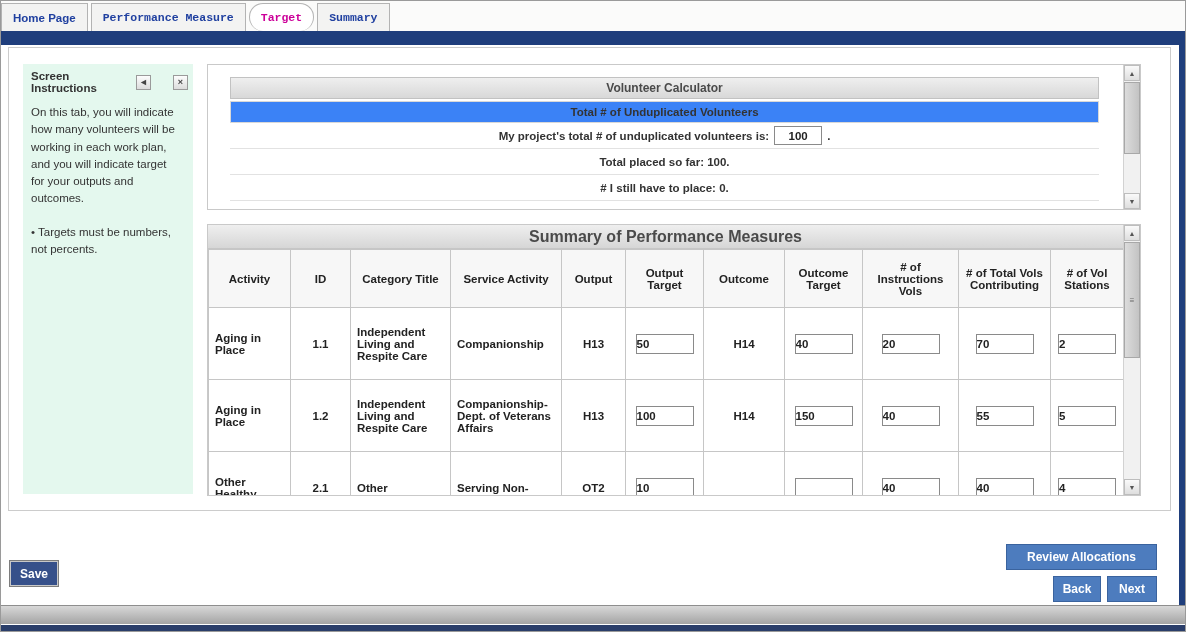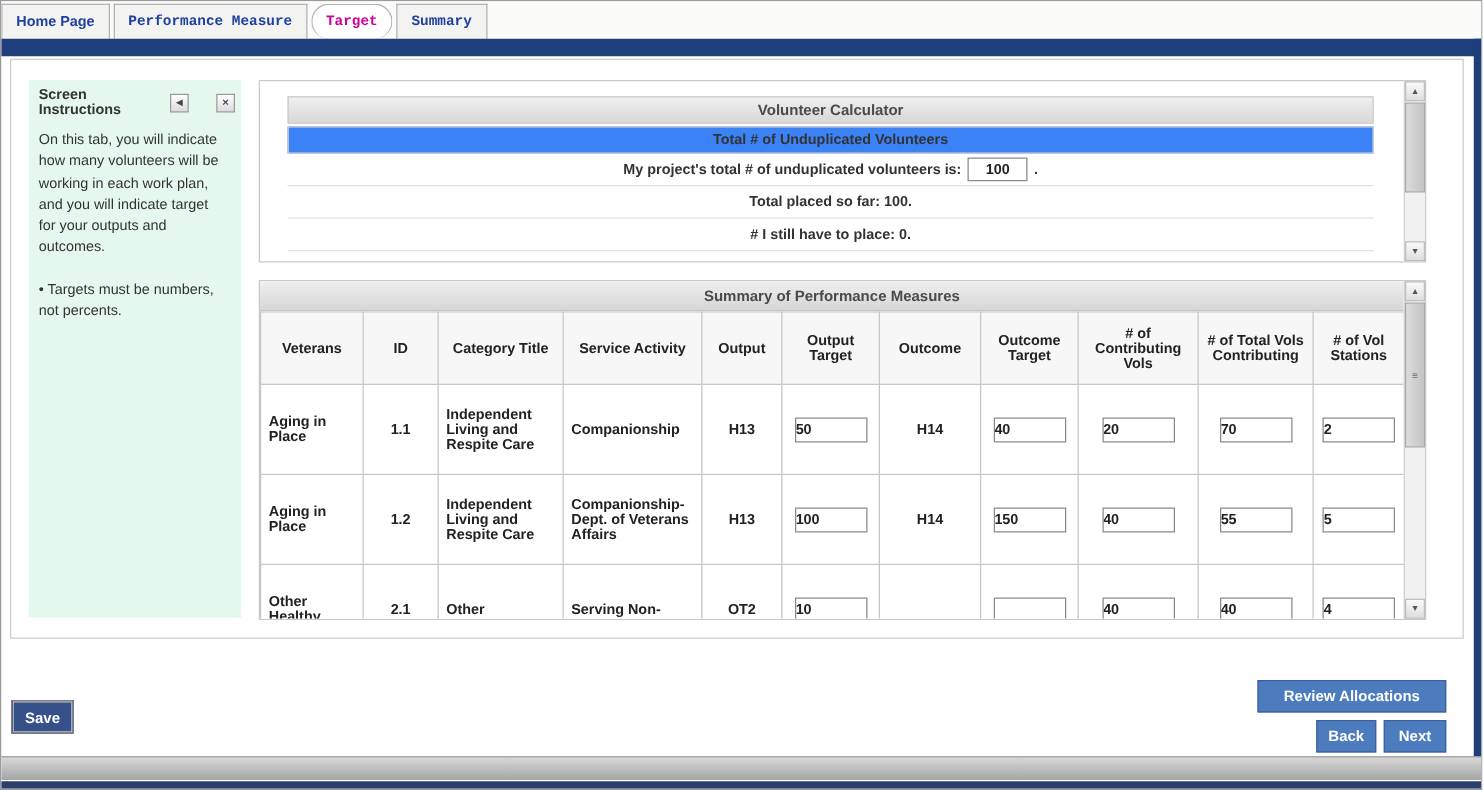--- a/index.html
+++ b/index.html
@@ -33,21 +33,21 @@
   .panel-inner { position: absolute; top: 0; left: 0; right: 17px; bottom: 0; overflow: hidden; }
 
   
   .calc-content { padding: 12px 24px 0 22px; }
   .calc-title { height: 22px; border: 1px solid #c2c2c2; background: linear-gradient(#efefef, #d8d8d8); display: flex; align-items: center; justify-content: center; font-size: 12px; font-weight: bold; color: #4a4a4a; }
   .calc-sub { height: 22px; margin-top: 2px; border: 1px solid #d8d8d8; background: #3b82f6; display: flex; align-items: center; justify-content: center; font-size: 11.5px; font-weight: bold; color: #333; }
   .calc-line { height: 26px; border-bottom: 1px solid #e2e2e2; display: flex; align-items: center; justify-content: center; font-size: 11.5px; font-weight: bold; color: #333; gap: 5px; }
   .calc-input { width: 48px; height: 19px; border: 1px solid #8a8a8a; font-family: "Liberation Sans", sans-serif; font-size: 11.5px; font-weight: bold; text-align: center; color: #222; }
 
   
-  .sum-title { height: 24px; border-bottom: 1px solid #c6c6c6; background: linear-gradient(#efefef, #d6d6d6); display: flex; align-items: center; justify-content: center; font-size: 12px; font-weight: bold; color: #4a4a4a; }
+  .sum-title { height: 24px; border-bottom: 1px solid #c6c6c6; background: linear-gradient(#efefef, #d6d6d6); display: flex; align-items: center; justify-content: center; font-size: 16px; font-weight: bold; color: #4a4a4a; }
   .table-clip { position: absolute; top: 24px; left: 0; right: 0; bottom: 0; overflow: hidden; }
   table.pm { border-collapse: collapse; table-layout: fixed; width: 915px; background: #fff; }
   table.pm th, table.pm td { border: 1px solid #c6c6c6; font-size: 11.5px; font-weight: bold; color: #222; padding: 4px 6px; vertical-align: middle; }
   table.pm th { background: #f7f7f7; text-align: center; height: 58px; }
   table.pm td { height: 72px; background: #fff; }
   td.c { text-align: center; }
   td.inp { text-align: center; }
   .cell-input { width: 58px; height: 20px; border: 1px solid #8a8a8a; font-family: "Liberation Sans", sans-serif; font-size: 11.5px; font-weight: bold; text-align: left; padding-right: 4px; color: #222; }
 
   
@@ -145,29 +145,29 @@
                 <col style="width:64px">
                 <col style="width:78px">
                 <col style="width:81px">
                 <col style="width:78px">
                 <col style="width:96px">
                 <col style="width:92px">
                 <col style="width:73px">
             </colgroup>
             <tbody>
                 <tr>
-              <th>Veterans</th>
+              <th>Activity</th>
               <th>ID</th>
               <th>Category Title</th>
               <th>Service Activity</th>
               <th>Output</th>
               <th>Output Target</th>
               <th>Outcome</th>
               <th>Outcome Target</th>
-              <th># of Contributing Vols</th>
+              <th># of Instructions Vols</th>
               <th># of Total Vols Contributing</th>
               <th># of Vol Stations</th>
             </tr>
             <tr>
               <td>Aging in Place</td>
               <td class="c">1.1</td>
               <td>Independent Living and Respite Care</td>
               <td>Companionship</td>
               <td class="c">H13</td>
               <td class="inp"><input class="cell-input" type="text" value="50" style=""></td>

